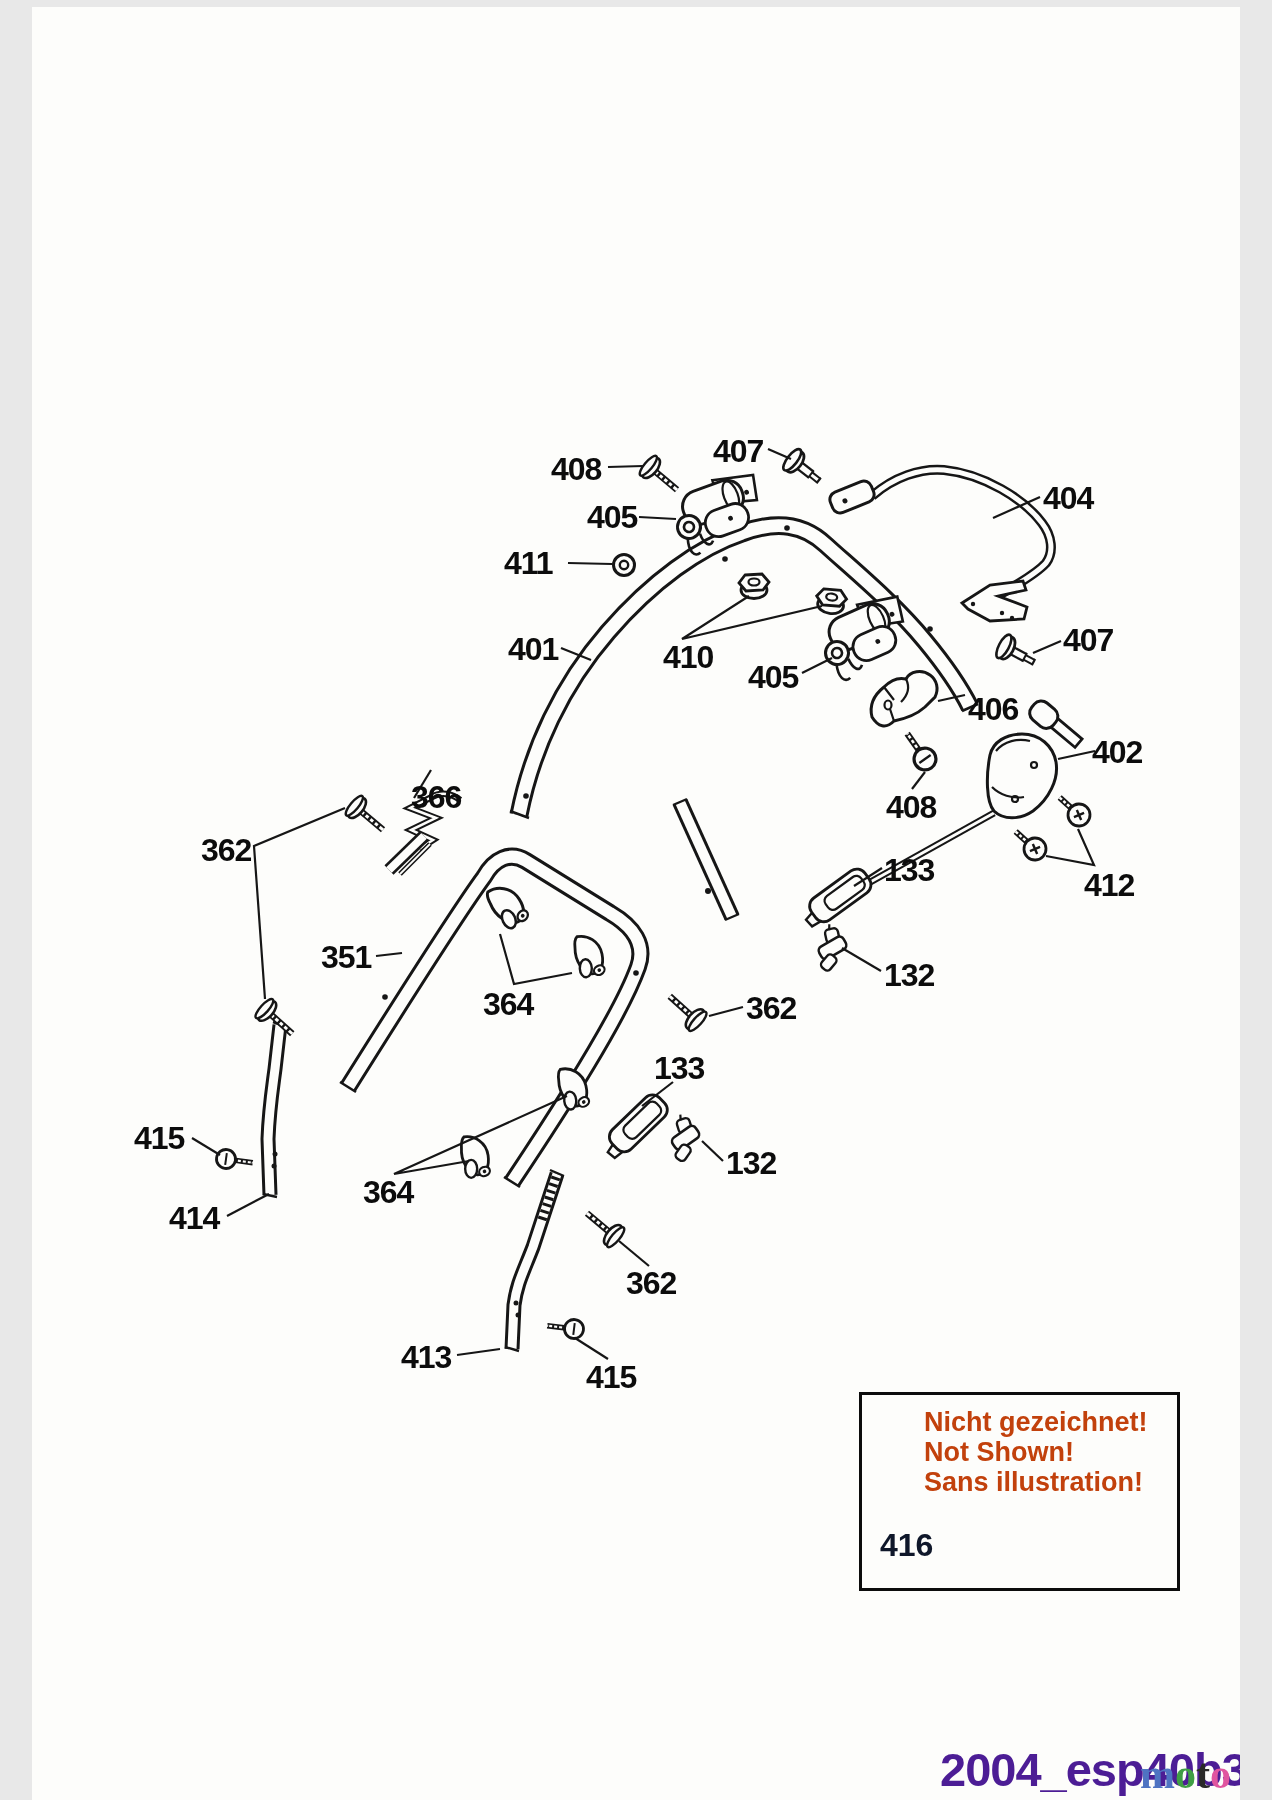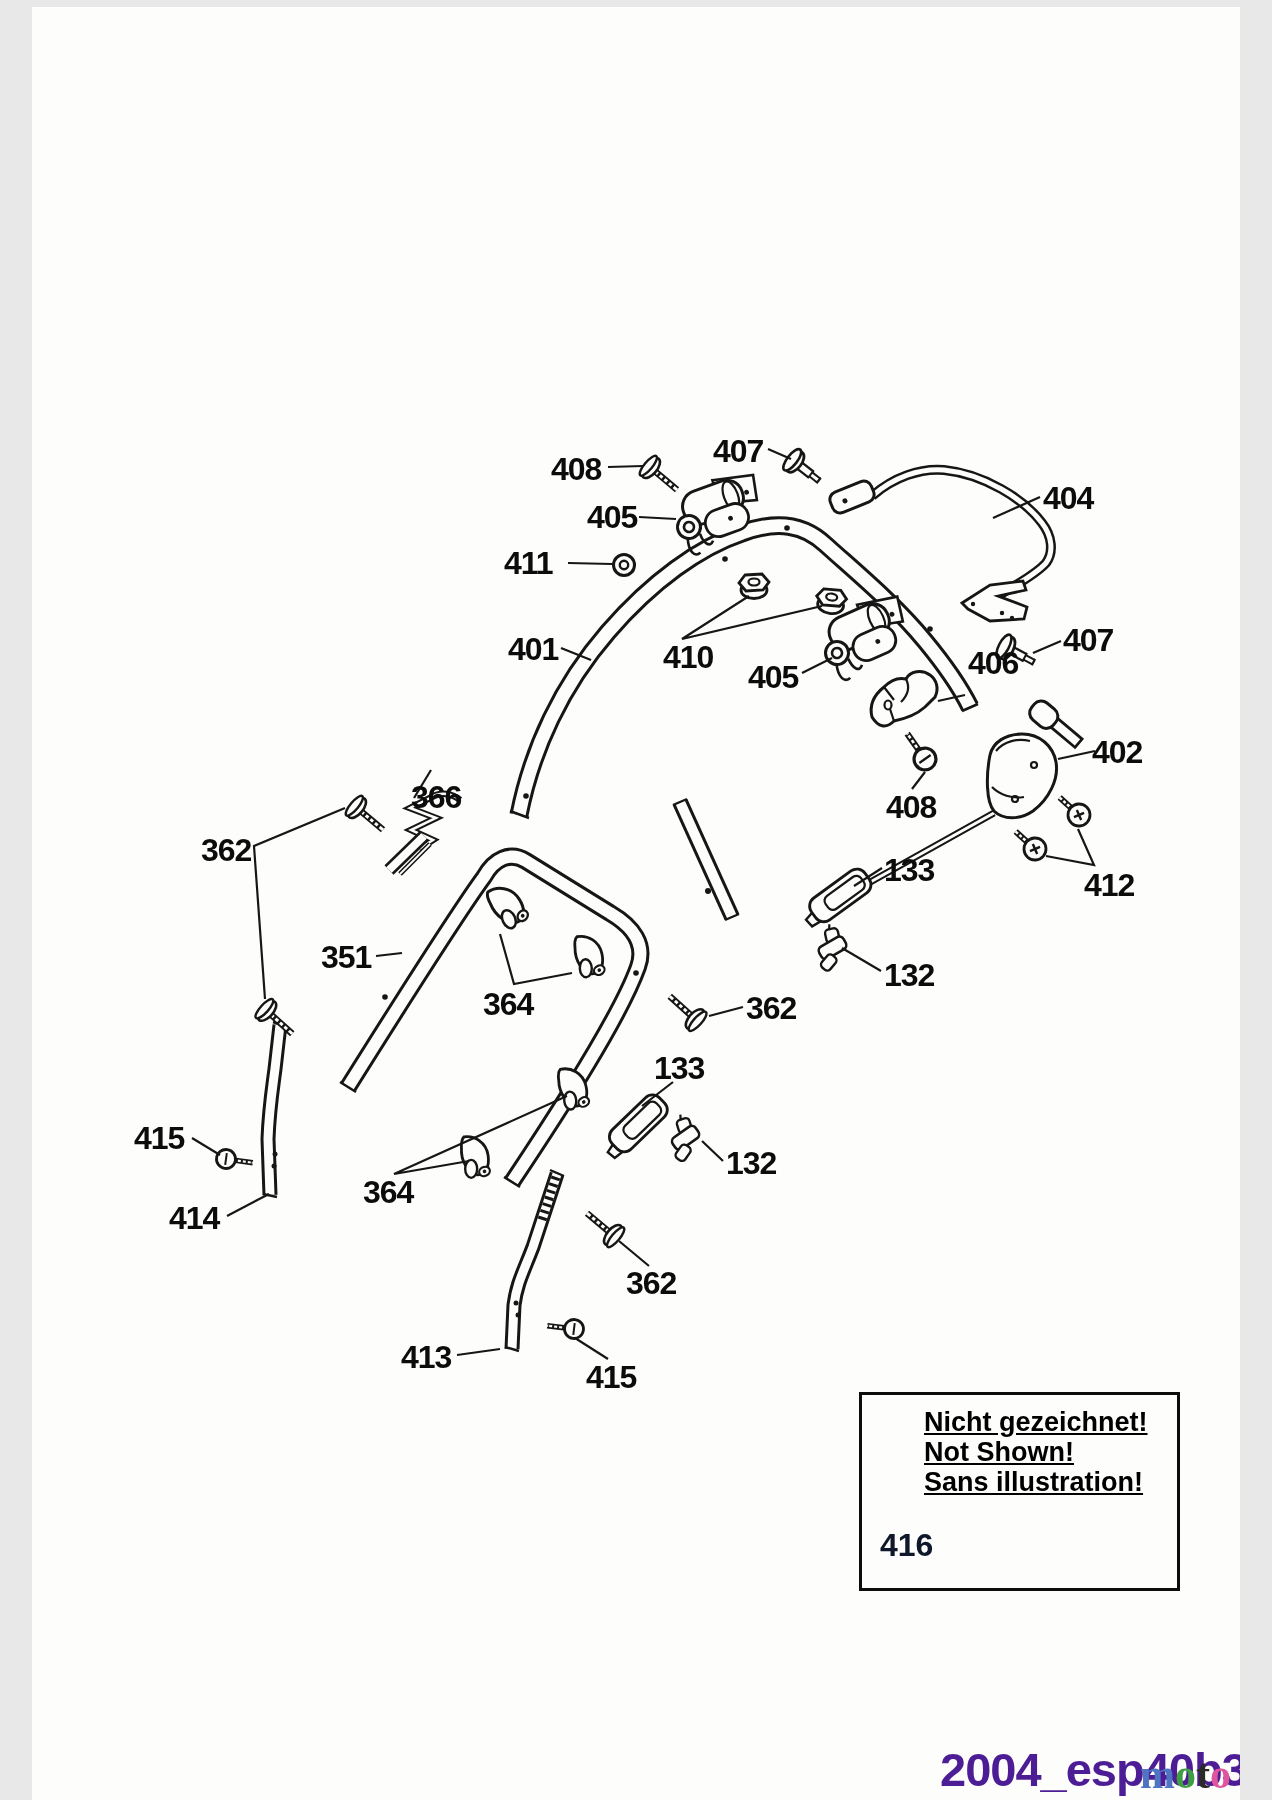--- a/index.html
+++ b/index.html
@@ -10,21 +10,21 @@
   }
   .stage svg{position:absolute;left:0;top:0;}
   .plabel{
     position:absolute;font-size:32px;font-weight:bold;color:#0c0c0c;
     line-height:1;letter-spacing:-1px;white-space:nowrap;
   }
   .notice{
     position:absolute;left:827px;top:1385px;width:321px;height:199px;
     border:3px solid #0c0c0c;box-sizing:border-box;background:#fdfdfb;
   }
-  .notice-head{margin:12px 0 0 62px;font-size:27px;font-weight:bold;line-height:30px;color:#000000;text-decoration:underline;}
+  .notice-head{margin:12px 0 0 62px;font-size:27px;font-weight:bold;line-height:30px;color:#c2410c;}
   .notice-row{display:flex;align-items:flex-start;margin-top:16px;}
   .notice-num{font-size:32px;font-weight:bold;margin:14px 0 0 18px;color:#0f172a;}
   .notice-desc{font-size:20px;font-weight:bold;line-height:22px;margin-left:37px;color:#0c0c0c;}
   .code{
     position:absolute;left:908px;top:1735px;font-size:47px;font-weight:bold;
     letter-spacing:-1px;color:#4c1d95;z-index:2;
   }
   .wm{
     position:absolute;left:1108px;top:1746px;z-index:3;
     font-family:"Liberation Serif", serif;font-weight:bold;font-size:42px;line-height:1;
@@ -316,21 +316,21 @@
 
 <div class="plabel" style="left:519px;top:446px">408</div>
 <div class="plabel" style="left:681px;top:428px">407</div>
 <div class="plabel" style="left:555px;top:494px">405</div>
 <div class="plabel" style="left:1011px;top:475px">404</div>
 <div class="plabel" style="left:472px;top:540px">411</div>
 <div class="plabel" style="left:476px;top:626px">401</div>
 <div class="plabel" style="left:631px;top:634px">410</div>
 <div class="plabel" style="left:716px;top:654px">405</div>
 <div class="plabel" style="left:1031px;top:617px">407</div>
-<div class="plabel" style="left:936px;top:640px">406</div>
+<div class="plabel" style="left:936px;top:686px">406</div>
 <div class="plabel" style="left:1060px;top:729px">402</div>
 <div class="plabel" style="left:854px;top:784px">408</div>
 <div class="plabel" style="left:379px;top:774px">366</div>
 <div class="plabel" style="left:169px;top:827px">362</div>
 <div class="plabel" style="left:1052px;top:862px">412</div>
 <div class="plabel" style="left:852px;top:847px">133</div>
 <div class="plabel" style="left:289px;top:934px">351</div>
 <div class="plabel" style="left:852px;top:952px">132</div>
 <div class="plabel" style="left:714px;top:985px">362</div>
 <div class="plabel" style="left:451px;top:981px">364</div>

